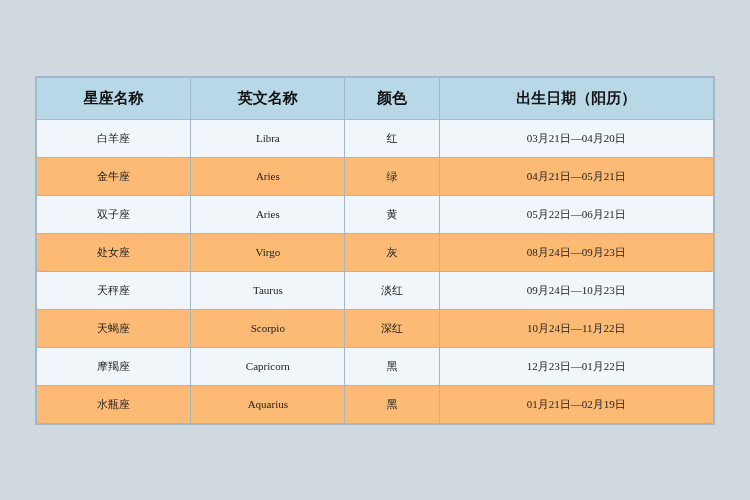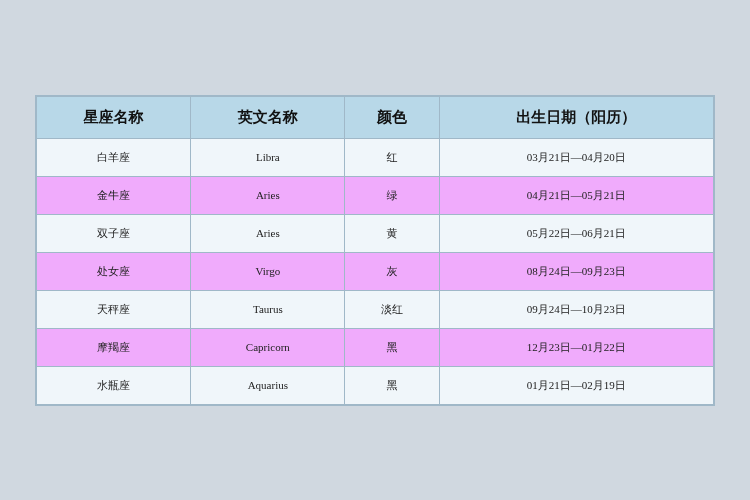--- a/index.html
+++ b/index.html
@@ -29,21 +29,21 @@
       color: #222;
     }
     thead tr th {
       background-color: #b8d8e8;
       font-weight: bold;
       font-size: 15px;
       color: #111;
       padding: 11px 8px;
     }
     tbody tr td {
-      background-color: #f0abfc;
+      background-color: #fdba74;
     }
     tbody tr:nth-child(odd) td {
       background-color: #f0f6fa;
     }
   </style>
 </head>
 <body>
 
 <div class="table-container">
   <table>
@@ -80,20 +80,26 @@
           <td>灰</td>
           <td>08月24日—09月23日</td>
         </tr>
         <tr>
           <td>天秤座</td>
           <td>Taurus</td>
           <td>淡红</td>
           <td>09月24日—10月23日</td>
         </tr>
         <tr>
+          <td>天蝎座</td>
+          <td>Scorpio</td>
+          <td>深红</td>
+          <td>10月24日—11月22日</td>
+        </tr>
+        <tr>
           <td>摩羯座</td>
           <td>Capricorn</td>
           <td>黑</td>
           <td>12月23日—01月22日</td>
         </tr>
         <tr>
           <td>水瓶座</td>
           <td>Aquarius</td>
           <td>黑</td>
           <td>01月21日—02月19日</td>

